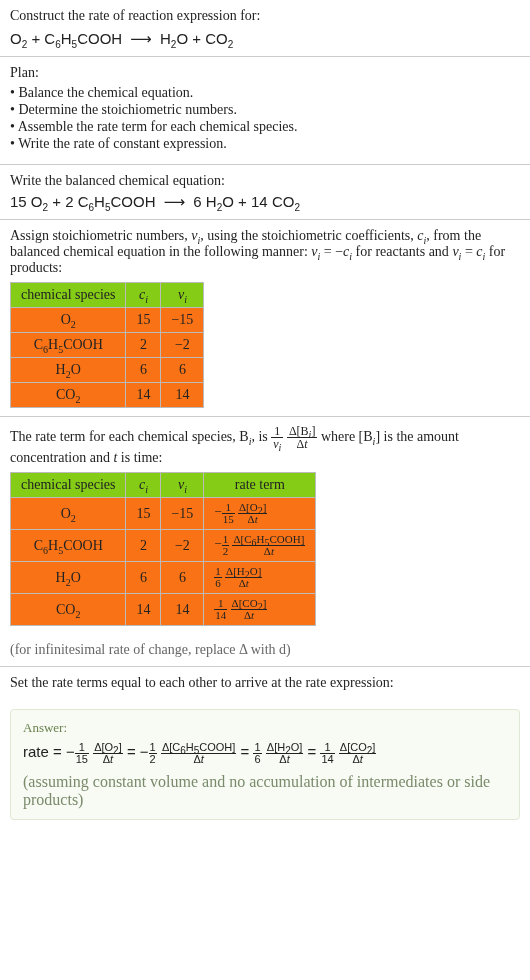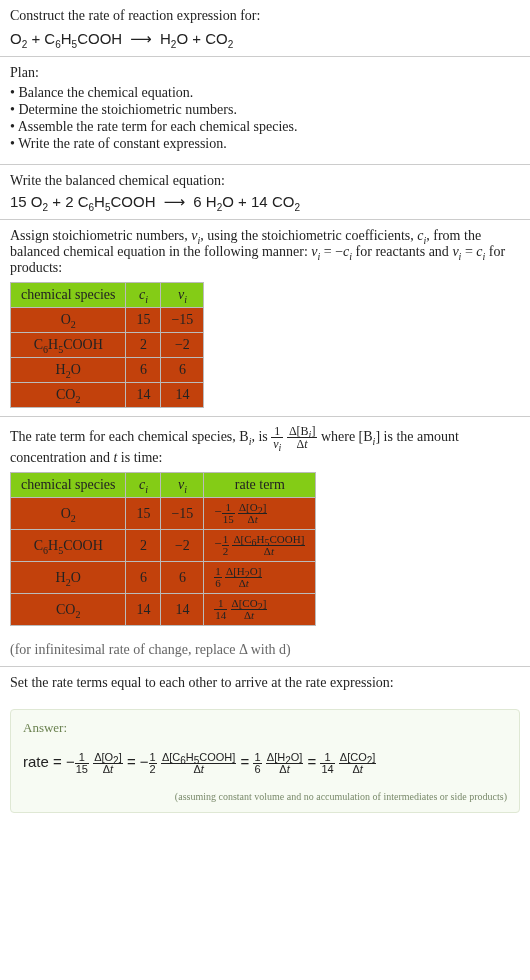--- a/index.html
+++ b/index.html
@@ -31,34 +31,34 @@
   table.stoich {
     border-collapse: collapse;
     margin-top: 6px;
     font-size: 14px;
   }
   table.stoich th, table.stoich td {
     border: 1px solid #bbb;
     padding: 4px 10px;
     text-align: center;
     font-weight: normal;
-    background: #c2410c;
+    background: #f97316;
   }
   table.stoich th { background:#84cc16; }
   .finenote { font-size:14px; color:#666; margin-top:16px;}
   .rate-td { text-align:left !important; font-size:13px; white-space:nowrap; padding:4px 8px;}
   .answerbox {
     background:#f7fbf3;
     border:1px solid #dfe8d4;
     border-radius:4px;
     padding:10px 12px;
     margin:10px;
   }
-  .answerbox .lbl { color:#6b8250; font-size:13px; margin-bottom:16px;}
-  .answerbox .note { font-size:10px; color:#7a8a6b; text-align:right; margin-top:16px;}
+  .answerbox .lbl { color:#6b8250; font-size:13px; margin-bottom:6px;}
+  .answerbox .note { font-size:16px; color:#7a8a6b; margin-top:8px;}
   .frac { display:inline-block; vertical-align:middle; text-align:center; font-size:12px; line-height:1;}
   .frac .num { display:block; border-bottom:1px solid #222; padding:0 2px;}
   .frac .den { display:block; padding:0 2px;}
   .sfrac { display:inline-block; vertical-align:middle; text-align:center; font-size:11px; line-height:1;}
   .sfrac .num { display:block; border-bottom:1px solid #222; padding:0 1px;}
   .sfrac .den { display:block; padding:0 1px;}
   .arrow { display:inline-block; padding:0 4px;}
 </style>
 </head>
 <body>

